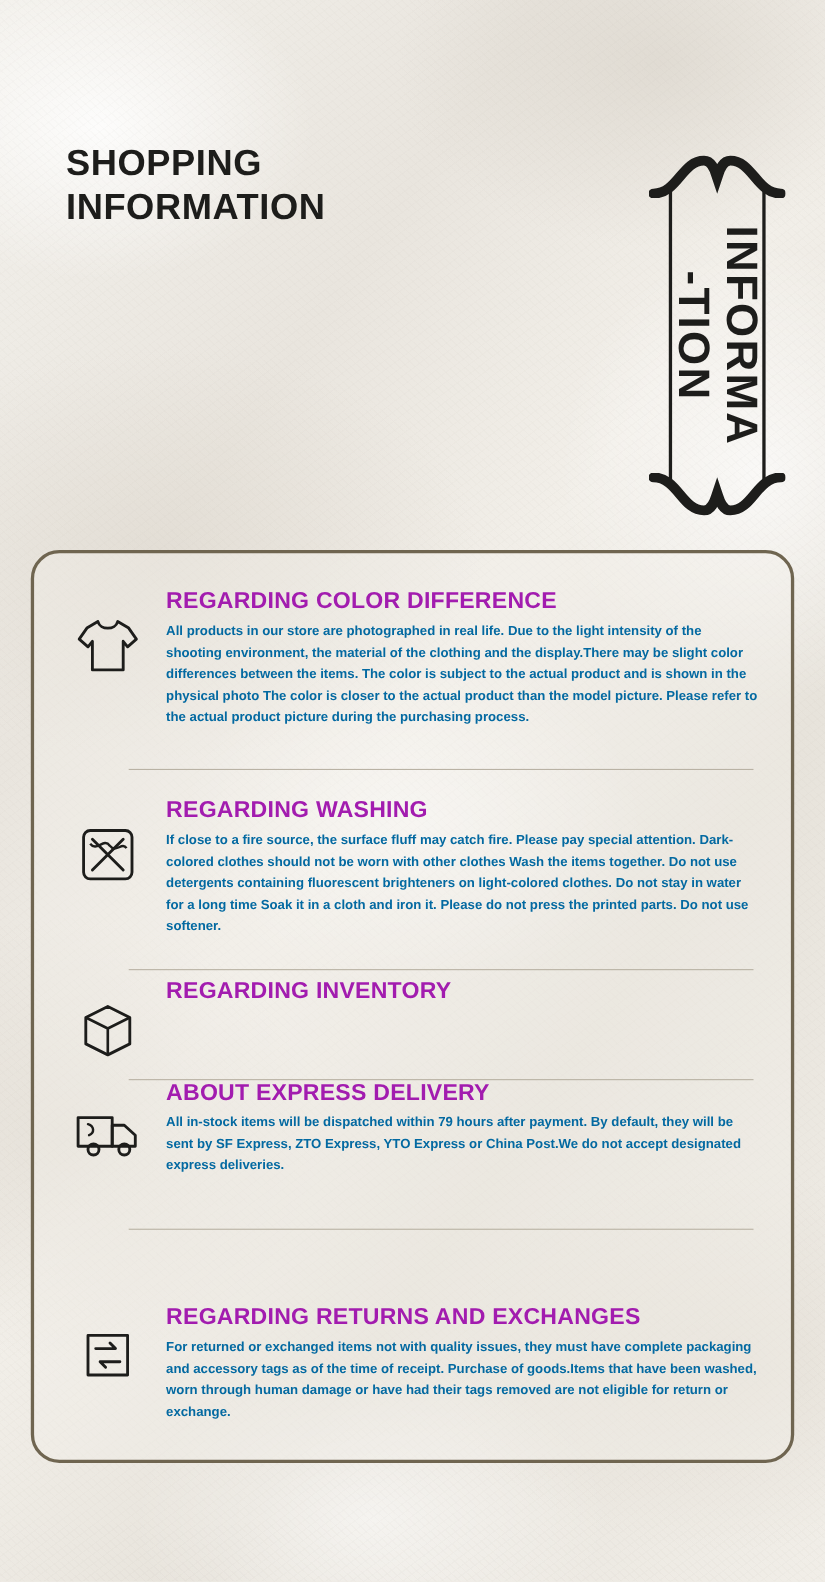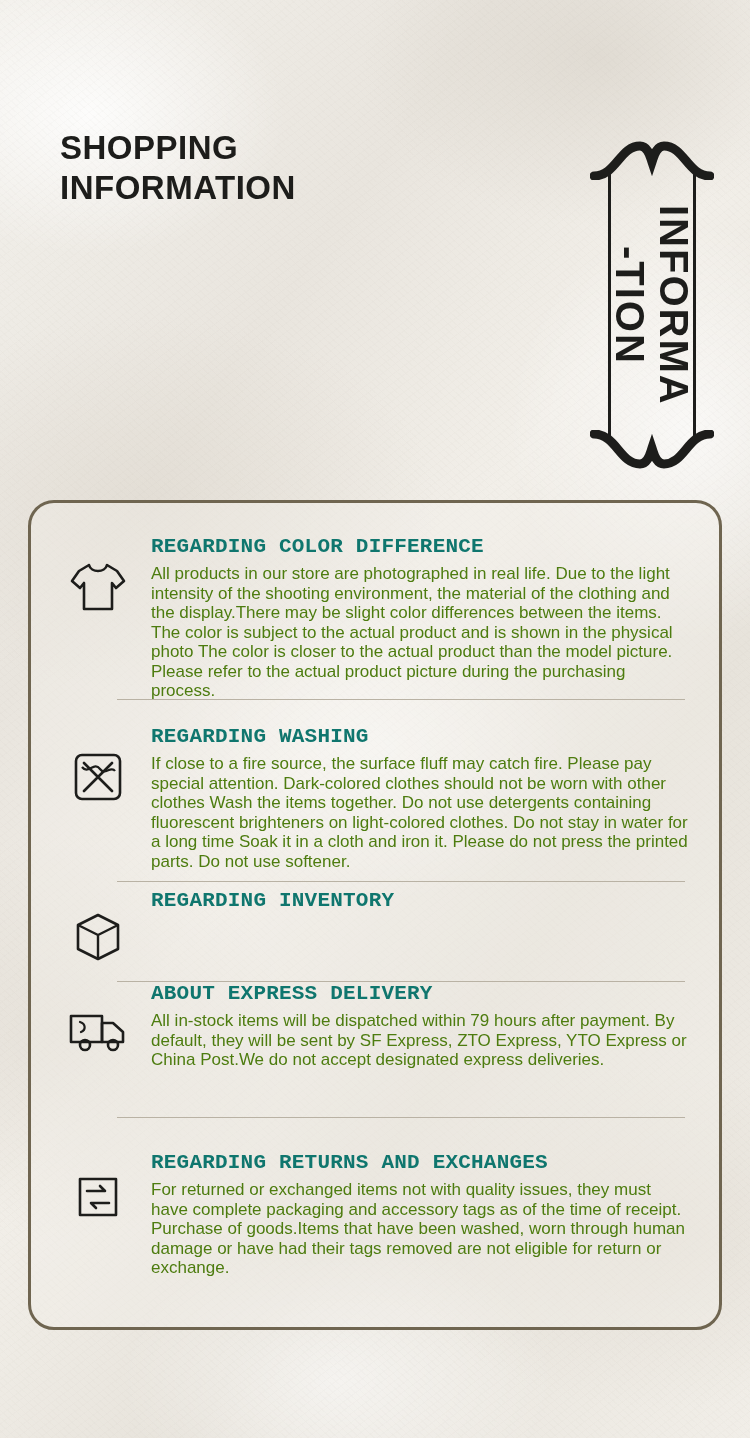--- a/index.html
+++ b/index.html
@@ -132,32 +132,31 @@
     display: flex;
     justify-content: center;
     align-items: center;
   }
   .section .content {
     margin-left: 86px;
   }
   .sec-title {
     font-size: 21px;
     font-weight: bold;
-    color: #0f766e;
+    color: #a21caf;
     letter-spacing: 0.2px;
     margin: 0 0 5px 0;
     line-height: 24px;
-    font-family: Liberation Mono, monospace;
   }
   .sec-body {
-    font-size: 17px;
+    font-size: 12px;
     line-height: 19.5px;
-    color: #4d7c0f;
+    color: #0369a1;
     margin: 0;
-    font-weight: 400;
+    font-weight: 700;
   }
   .divider {
     position: absolute;
     left: 86px;
     right: 34px;
     height: 1px;
     background: #b9b2a4;
   }
 
   
@@ -170,21 +169,21 @@
   #div-2 { top: 378px; }
 
   #sec-inventory { top: 386px; }
   #sec-inventory .icon-box { top: 22px; }
   #div-3 { top: 478px; }
 
   #sec-express { top: 479px; }
   #sec-express .icon-box { top: 26px; }
   #div-4 { top: 614px; }
 
-  #sec-returns { top: 648px; }
+  #sec-returns { top: 683px; }
   #sec-returns .icon-box { top: 22px; }
 
   svg { display: block; }
 </style>
 </head>
 <body>
 
 <div class="page">
   <div class="bg-texture"></div>
   <div class="bg-grain"></div>

